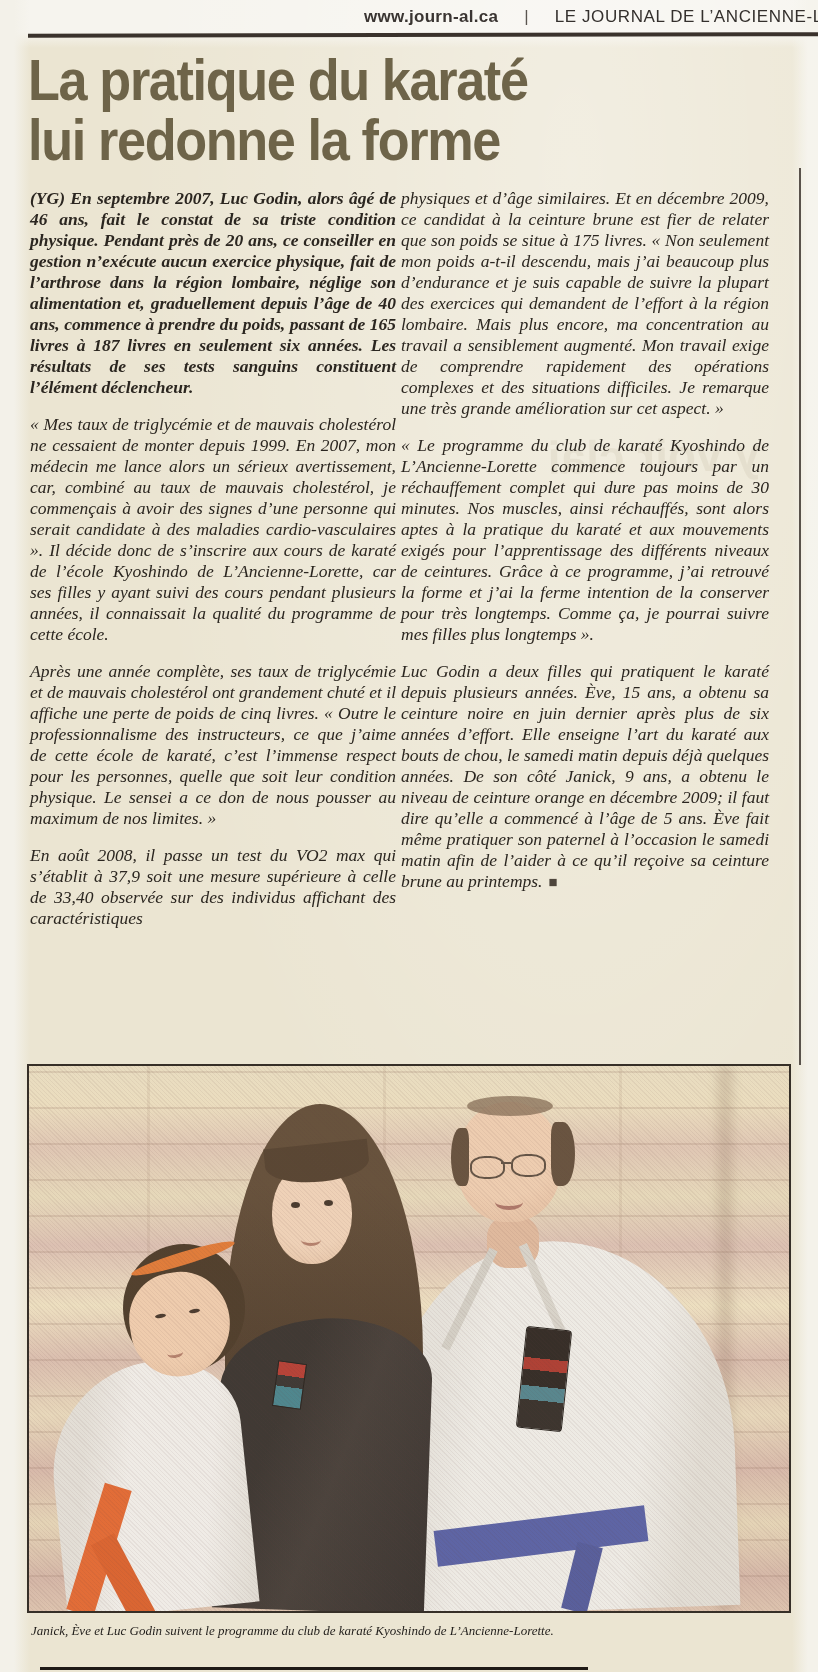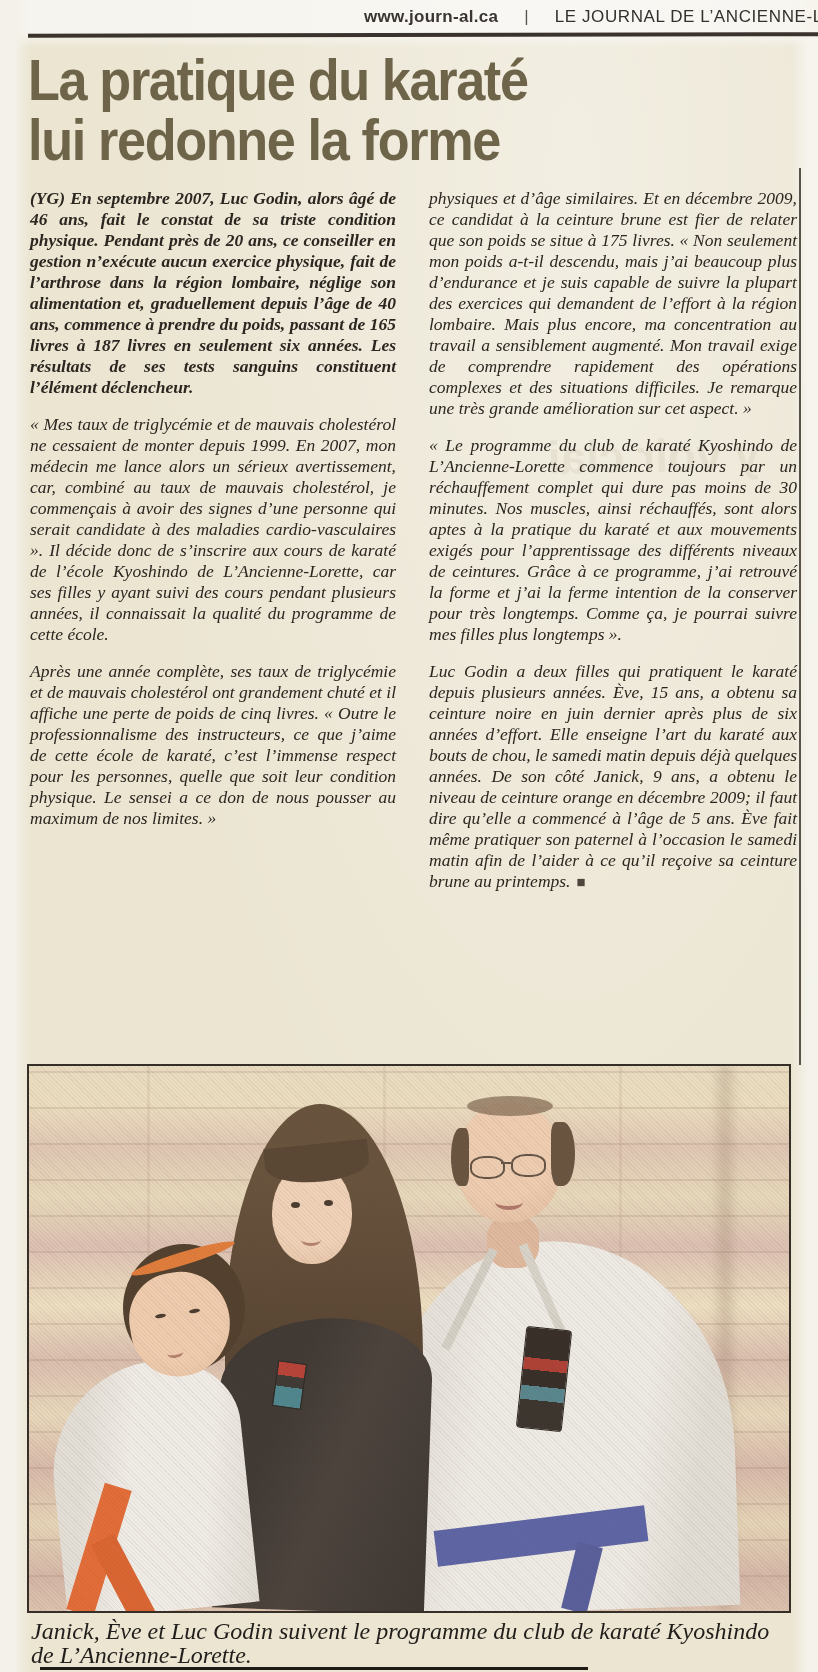--- a/index.html
+++ b/index.html
@@ -21,21 +21,21 @@
     background:#3a322c;transform:rotate(-.12deg);}
   
   .headline{position:absolute;top:50px;left:28px;
     font-family:"Liberation Sans",sans-serif;font-weight:bold;
     font-size:58px;line-height:60px;letter-spacing:-1.5px;color:#6e6449;
     transform:scaleX(.9);transform-origin:left top;}
   
   .col{position:absolute;top:188px;font-size:17.5px;line-height:21px;color:#2b2620;font-style:italic;}
   .col p{margin:0 0 16px;text-align:justify;}
   .col-1{left:30px;width:366px;}
-  .col-2{left:429px;width:368px;}
+  .col-2{left:401px;width:368px;}
   .col-1 p:first-child{font-weight:bold;}
   .endmark{color:#4e463c;margin-left:6px;font-size:15px;}
   .column-rule{position:absolute;left:799px;top:168px;width:2px;height:897px;background:#59524b;}
   .ghost{position:absolute;left:430px;top:430px;width:330px;
     font-family:"Liberation Sans",sans-serif;font-weight:bold;font-size:46px;
     color:#8a7a5a;opacity:.09;transform:scaleX(-1) rotate(1deg);pointer-events:none;}
   
   .photo-frame{position:absolute;left:27px;top:1064px;width:760px;height:545px;
     border:2px solid #362f27;z-index:2;overflow:hidden;
     background:
@@ -93,21 +93,21 @@
   .janick-eye-l{left:126px;top:248px;width:11px;height:4px;background:#3c2d22;border-radius:50%;transform:rotate(-8deg);z-index:8;}
   .janick-eye-r{left:160px;top:243px;width:11px;height:4px;background:#3c2d22;border-radius:50%;transform:rotate(-8deg);z-index:8;}
   .janick-mouth{left:138px;top:282px;width:16px;height:7px;border-bottom:3px solid #b07a66;border-radius:50%;transform:rotate(-8deg);z-index:8;}
   .janick-gi{left:26px;top:296px;width:192px;height:250px;transform:rotate(-6deg);z-index:6;
     background:linear-gradient(100deg,#e3e0da 0 20%, #f1efec 40% 75%, #e0ddd6);
     border-radius:60% 42% 0 0 / 46% 28% 0 0;}
   .janick-belt-1{left:56px;top:418px;width:28px;height:132px;background:#e2622a;transform:rotate(17deg);z-index:7;}
   .janick-belt-2{left:82px;top:468px;width:26px;height:92px;background:#d95a24;transform:rotate(-28deg);z-index:7;}
   
   .caption{position:absolute;left:31px;top:1619px;width:758px;z-index:3;
-    font-style:italic;font-size:24px;line-height:24px;color:#211e1b;}
+    font-style:italic;font-size:13px;line-height:24px;color:#211e1b;}
   .bottom-stub{position:absolute;left:40px;top:1667px;width:548px;height:3px;background:#1f1a16;z-index:3;}
 </style>
 </head>
 <body>
 
 <div class="page">
 
   <div class="masthead">
     <span class="url">www.journ-al.ca</span><span class="sep">|</span><span class="journal">LE JOURNAL DE L’ANCIENNE-LORETTE</span>
   </div>
@@ -118,20 +118,21 @@
     <div>La pratique du karaté</div>
     <div>lui redonne la forme</div>
   </div>
 
   <div class="ghost">y voir clai</div>
 
   <div class="col col-1">
     <p>(YG) En septembre 2007, Luc Godin, alors âgé de 46 ans, fait le constat de sa triste condition physique.  Pendant près de 20 ans, ce conseiller en gestion n’exécute aucun exercice physique, fait de l’arthrose dans la région lombaire, néglige son alimentation et, graduellement depuis l’âge de 40 ans, commence à prendre du poids, passant de 165 livres à 187 livres en seulement six années.  Les résultats de ses tests sanguins constituent l’élément déclencheur.</p>
     <p>« Mes taux de triglycémie et de mauvais cholestérol ne cessaient de monter depuis 1999.  En 2007, mon médecin me lance alors un sérieux avertissement, car, combiné au taux de mauvais cholestérol, je commençais à avoir des signes d’une personne qui serait candidate à des maladies cardio-vasculaires ».  Il décide donc de s’inscrire aux cours de karaté de l’école Kyoshindo de L’Ancienne-Lorette, car ses filles y ayant suivi des cours pendant plusieurs années, il connaissait la qualité du programme de cette école.</p>
     <p>Après une année complète, ses taux de triglycémie et de mauvais cholestérol ont grandement chuté et il affiche une perte de poids de cinq livres.  « Outre le professionnalisme des instructeurs, ce que j’aime de cette école de karaté, c’est l’immense respect pour les personnes, quelle que soit leur condition physique.  Le sensei a ce don de nous pousser au maximum de nos limites. »</p>
+    <p>En août 2008, il passe un test du VO2 max qui s’établit à 37,9 soit une mesure supérieure à celle de 33,40 observée sur des individus affichant des caractéristiques</p>
   </div>
 
   <div class="col col-2">
     <p>physiques et d’âge similaires.   Et en décembre 2009, ce candidat à la ceinture brune est fier de relater que son poids se situe à 175 livres.  « Non seulement mon poids a-t-il descendu, mais j’ai beaucoup plus d’endurance et je suis capable de suivre la plupart des exercices qui demandent de l’effort à la région lombaire.  Mais plus encore, ma concentration au travail a sensiblement augmenté.  Mon travail exige de comprendre rapidement des opérations complexes et des situations difficiles.  Je remarque une très grande amélioration sur cet aspect. »</p>
     <p>« Le programme du club de karaté Kyoshindo de L’Ancienne-Lorette commence toujours par un réchauffement complet qui dure pas moins de 30 minutes.  Nos muscles, ainsi réchauffés, sont alors aptes à la pratique du karaté et aux mouvements exigés pour l’apprentissage des différents niveaux de ceintures.  Grâce à ce programme, j’ai retrouvé la forme et j’ai la ferme intention de la conserver pour très longtemps.  Comme ça, je pourrai suivre mes filles plus longtemps ».</p>
     <p><span>Luc Godin a deux filles qui pratiquent le karaté depuis plusieurs années.  Ève, 15 ans, a obtenu sa ceinture noire en juin dernier après plus de six années d’effort.  Elle enseigne l’art du karaté aux bouts de chou, le samedi matin depuis déjà quelques années.  De son côté Janick, 9 ans, a obtenu le niveau de ceinture orange en décembre 2009; il faut dire qu’elle a commencé à l’âge de 5 ans.   Ève fait même pratiquer son paternel à l’occasion le samedi matin afin de l’aider à ce qu’il reçoive sa ceinture brune au printemps.</span><span class="endmark">■</span></p>
   </div>
 
   <div class="column-rule"></div>
 

